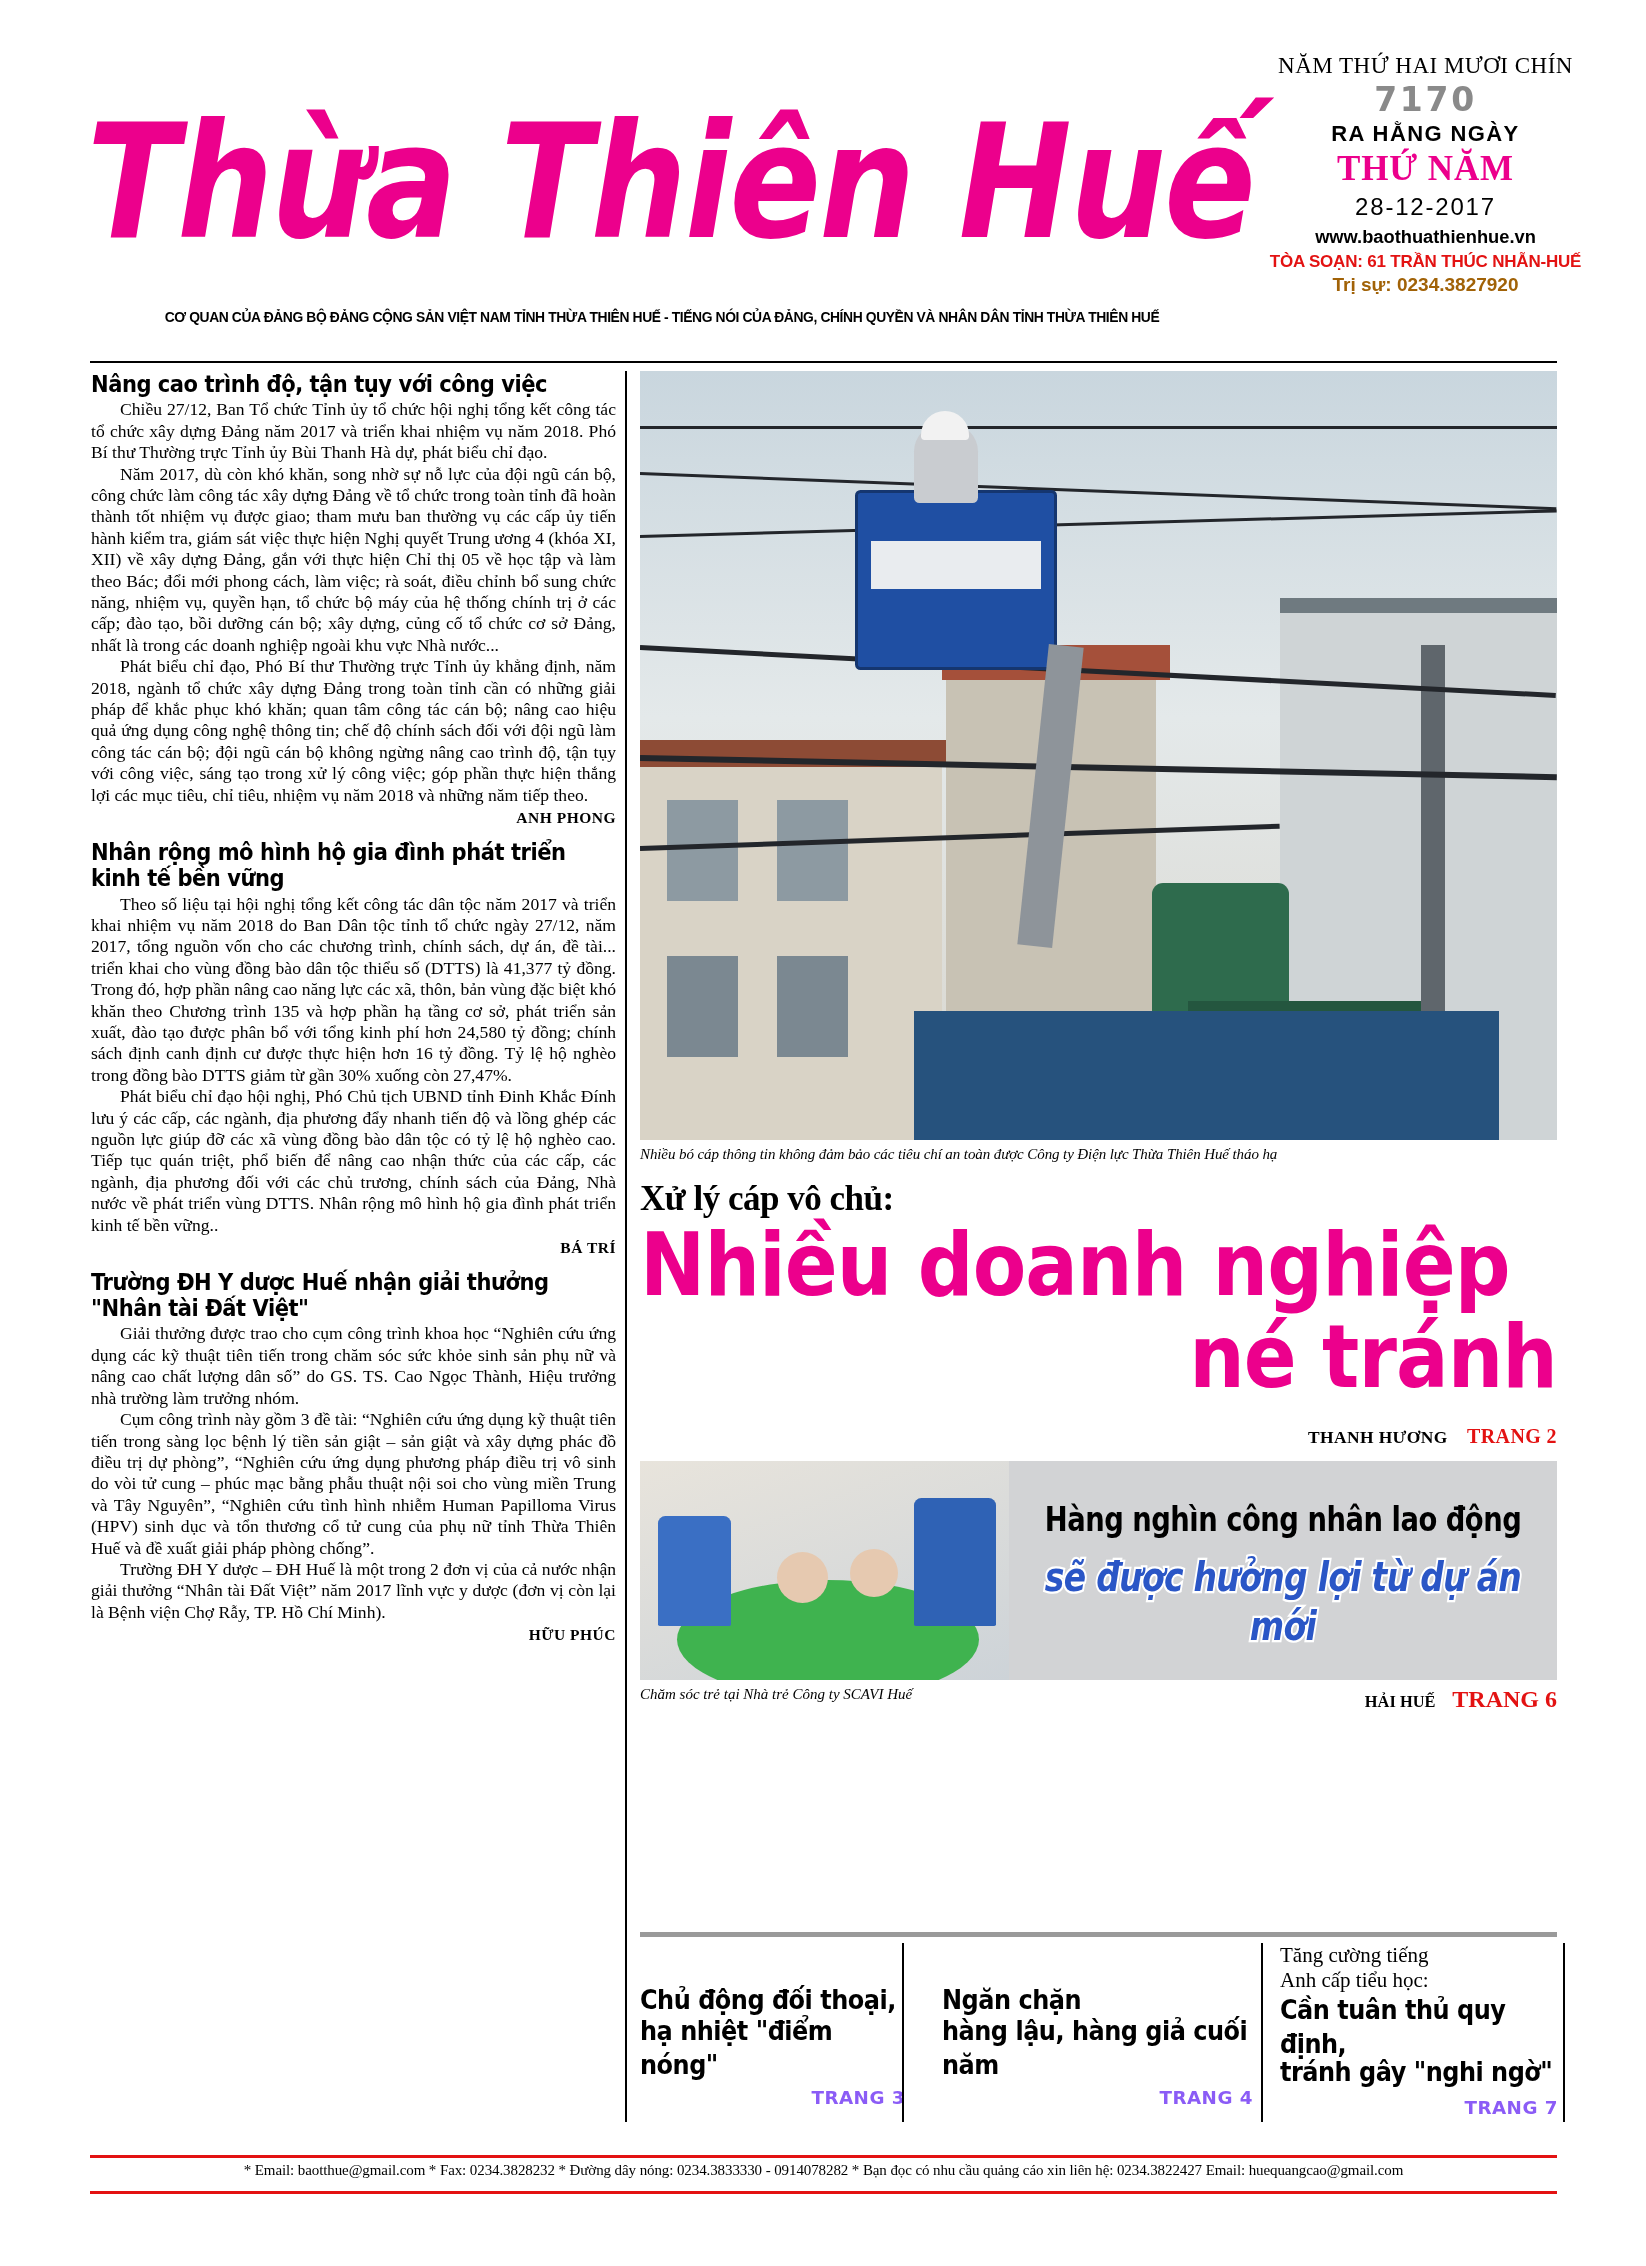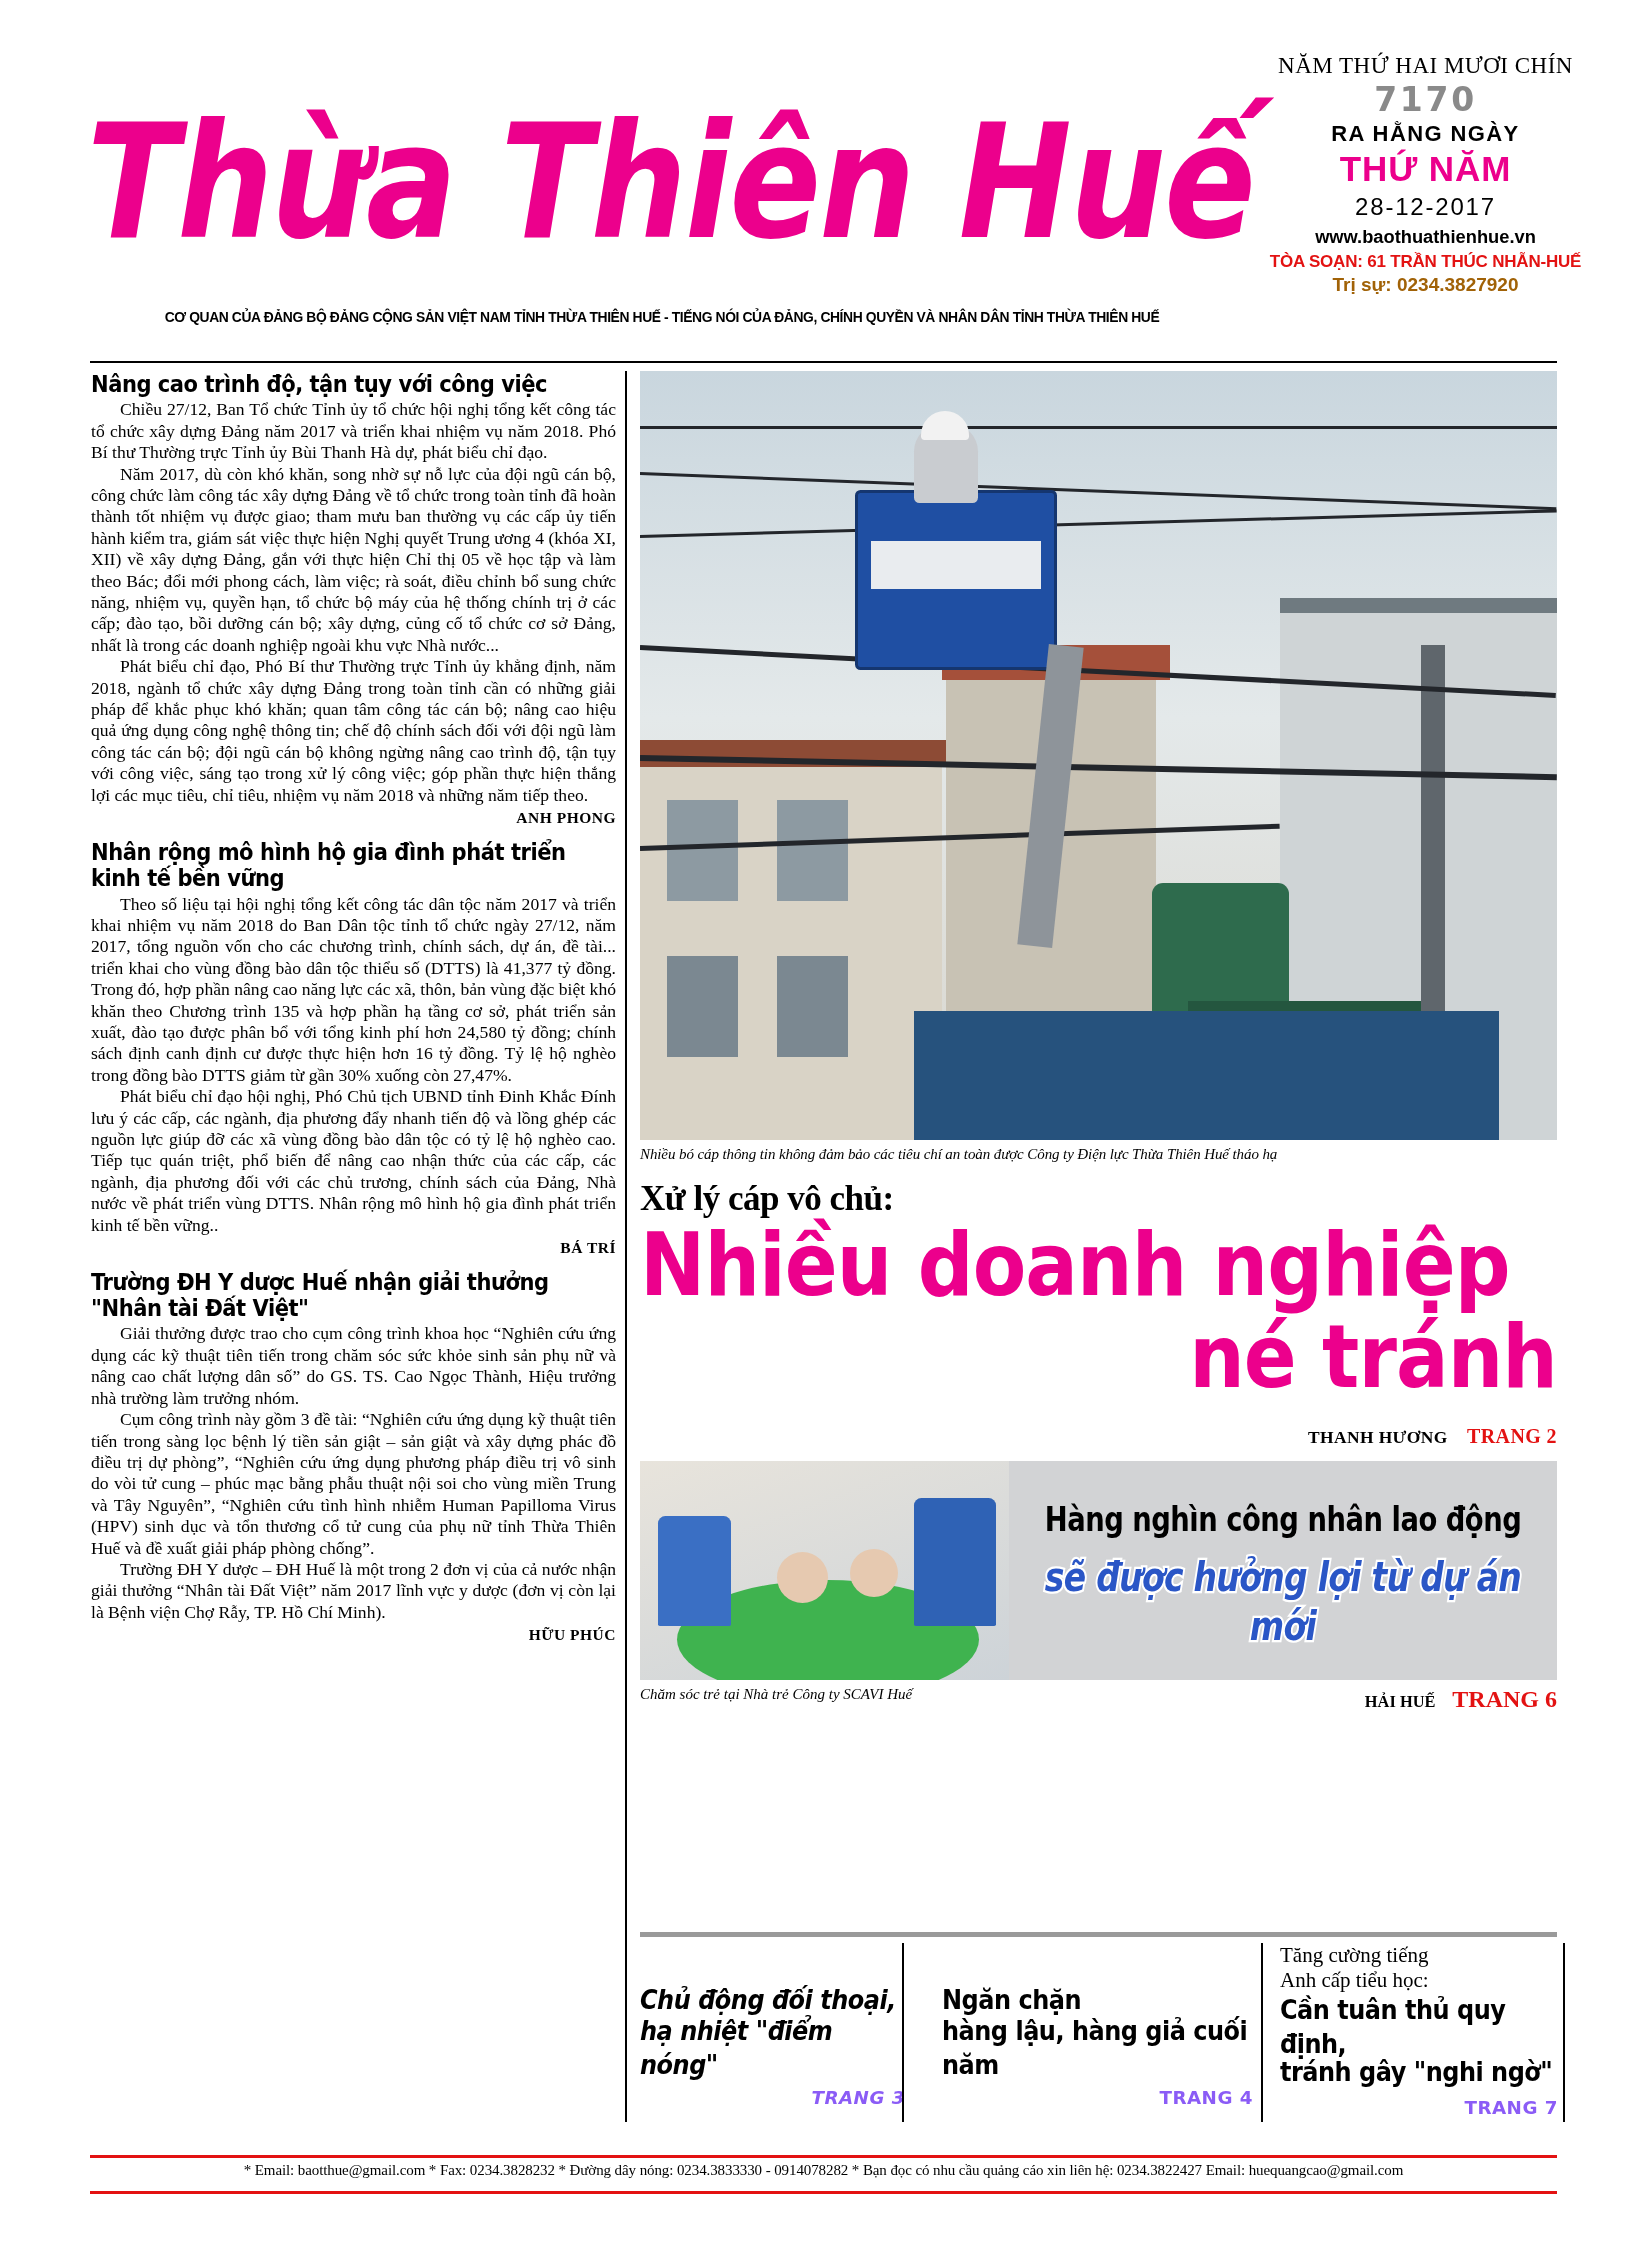--- a/index.html
+++ b/index.html
@@ -14,21 +14,21 @@
   .tagline{position:absolute;left:91px;top:309px;width:1142px;text-align:center;
            font-family:"Liberation Sans",sans-serif;font-weight:bold;font-size:14px;
            letter-spacing:-0.4px;white-space:nowrap;transform:scaleX(.99);}
 
   .info{position:absolute;left:1243px;top:53px;width:365px;text-align:center;}
   .info .year{font-family:"Liberation Serif",serif;font-size:23px;letter-spacing:0.5px;}
   .info .issue{font-family:"DejaVu Sans",sans-serif;font-weight:bold;font-size:33px;color:#8a8a8a;
                letter-spacing:2.7px;line-height:37px;margin-top:1.8px;}
   .info .daily{font-family:"Liberation Sans",sans-serif;font-weight:bold;font-size:22px;
                letter-spacing:1.4px;margin-top:3.7px;}
-  .info .weekday{font-family:Liberation Sans, sans-serif;font-weight:bold;font-size:35px;color:#ec008c;
+  .info .weekday{font-family:Liberation Serif, serif;font-weight:bold;font-size:35px;color:#ec008c;
                  letter-spacing:0.9px;line-height:40px;margin-top:1.8px;}
   .info .date{font-family:"Liberation Sans",sans-serif;font-size:24px;letter-spacing:1.8px;margin-top:3.7px;}
   .info .web{font-family:"Liberation Sans",sans-serif;font-weight:bold;font-size:18.3px;margin-top:5.5px;}
   .info .addr{font-family:"Liberation Sans",sans-serif;font-weight:bold;font-size:17px;color:#e31212;
               margin-top:3.7px;letter-spacing:-0.2px;}
   .info .phone{font-family:"Liberation Sans",sans-serif;font-weight:bold;font-size:19px;color:#a16207;
                margin-top:1.8px;}
 
   .rule-top{position:absolute;left:90px;top:361px;width:1467px;height:1.8px;background:#000;}
 
@@ -212,21 +212,21 @@
           <span>HẢI HUẾ</span>
           <span class="trang">TRANG 6</span>
         </span>
       </div>
     </div>
   </div>
 
   <div class="rule-grey"></div>
 
   <div class="teasers">
-    <div class="teaser" style="left:0;width:265px;font-style:italic;">
+    <div class="teaser" style="left:0;width:265px;">
       <div class="t-head" style="margin-top:40px;">Chủ động đối thoại,</div>
       <div class="t-head">hạ nhiệt "điểm nóng"</div>
       <div class="t-page">TRANG 3</div>
     </div>
 
     <div class="teaser" style="left:302px;width:311px;">
       <div class="t-head" style="margin-top:40px;">Ngăn chặn</div>
       <div class="t-head">hàng lậu, hàng giả cuối năm</div>
       <div class="t-page">TRANG 4</div>
     </div>

